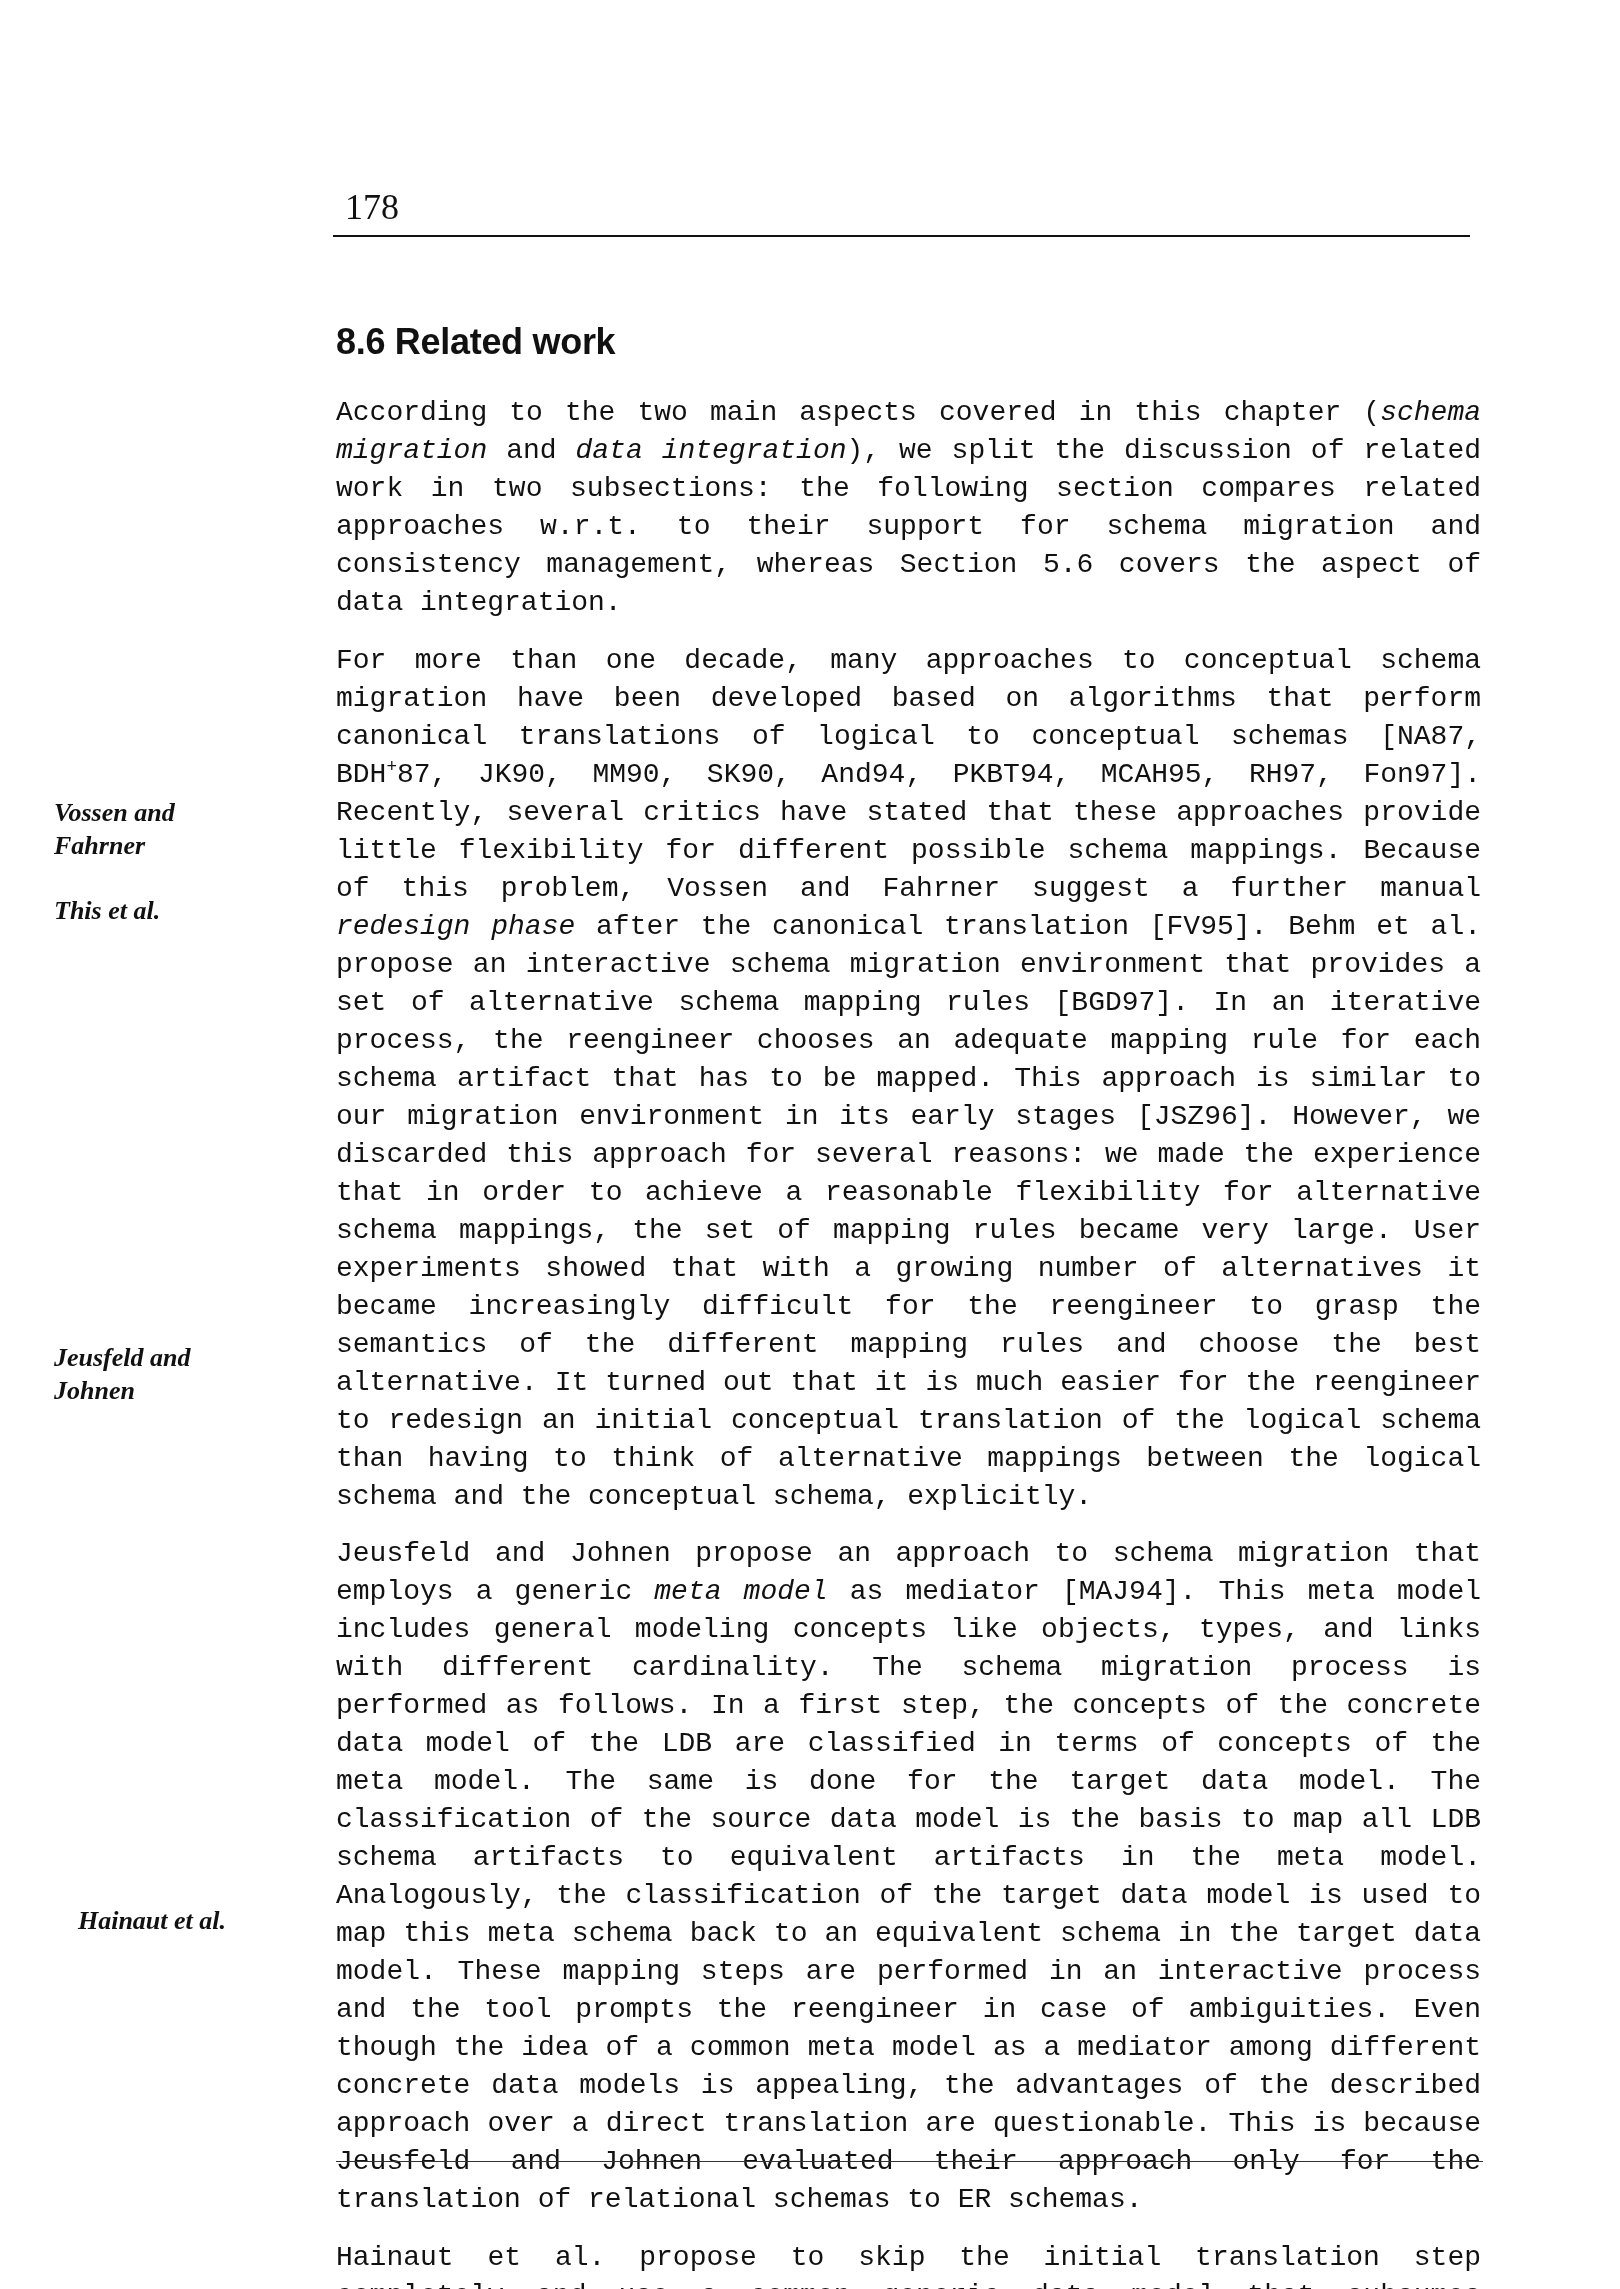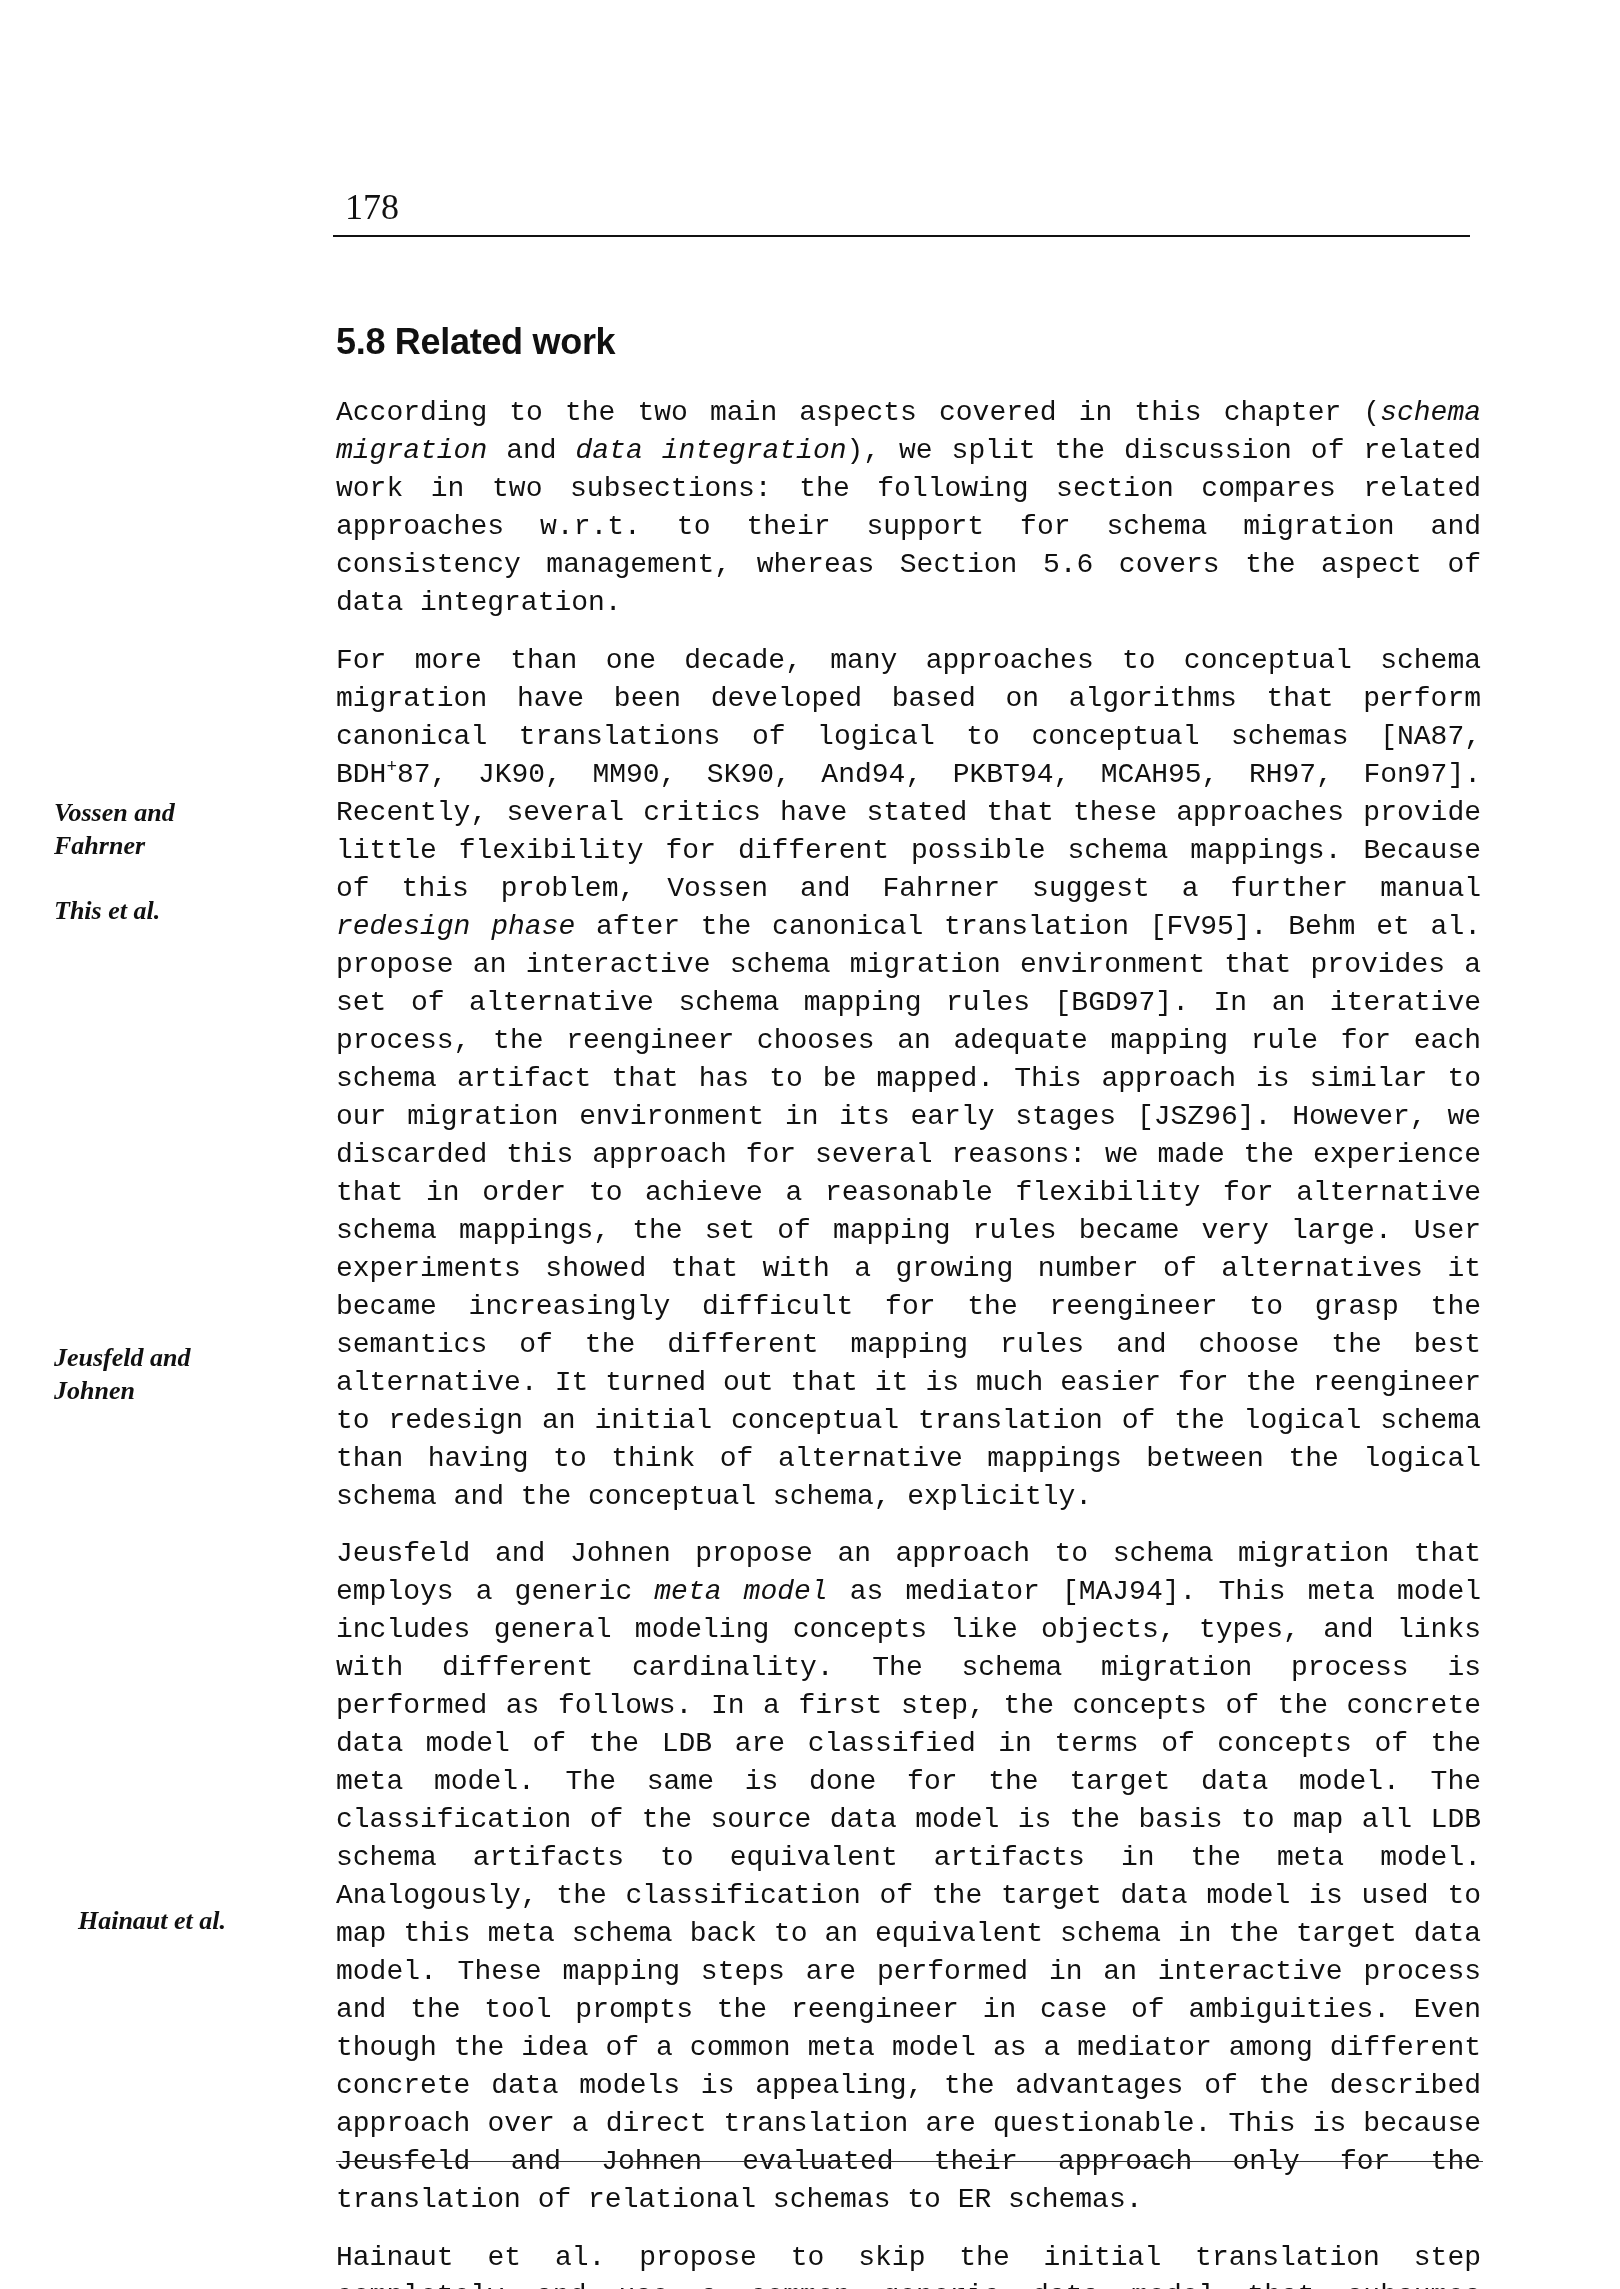--- a/index.html
+++ b/index.html
@@ -29,21 +29,21 @@
 <div class="running-head">
   <span class="page-number">178</span>
 </div>
 
 <div class="margin-note" style="top:796px;">Vossen and Fahrner</div>
 <div class="margin-note" style="top:894px;">This et al.</div>
 <div class="margin-note" style="top:1341px;">Jeusfeld and Johnen</div>
 <div class="margin-note" style="top:1904px;text-align:center;">Hainaut et al.</div>
 
 <div class="main">
-  <h1>5.8  Related work</h1>
+  <h1>8.6  Related work</h1>
   <p><span>According to the two main aspects covered in this chapter (</span><em>schema migration</em><span> and </span><em>data integration</em><span>), we split the discussion of related work in two subsections: the following section compares related approaches w.r.t. to their support for schema migration and consistency management, whereas Section 5.6 covers the aspect of data integration.</span></p>
 
 
   <p><span>For more than one decade, many approaches to conceptual schema migration have been developed based on algorithms that perform canonical translations of logical to conceptual schemas [NA87, BDH</span><sup>+</sup><span>87, JK90, MM90, SK90, And94, PKBT94, MCAH95, RH97, Fon97]. Recently, several critics have stated that these approaches provide little flexibility for different possible schema mappings. Because of this problem, Vossen and Fahrner suggest a further manual </span><em>redesign phase</em><span> after the canonical translation [FV95]. Behm et al. propose an interactive schema migration environment that provides a set of alternative schema mapping rules [BGD97]. In an iterative process, the reengineer chooses an adequate mapping rule for each schema artifact that has to be mapped. This approach is similar to our migration environment in its early stages [JSZ96]. However, we discarded this approach for several reasons: we made the experience that in order to achieve a reasonable flexibility for alternative schema mappings, the set of mapping rules became very large. User experiments showed that with a growing number of alternatives it became increasingly difficult for the reengineer to grasp the semantics of the different mapping rules and choose the best alternative. It turned out that it is much easier for the reengineer to redesign an initial conceptual translation of the logical schema than having to think of alternative mappings between the logical schema and the conceptual schema, explicitly.</span></p>
 
   <p><span>Jeusfeld and Johnen propose an approach to schema migration that employs a generic </span><em>meta model</em><span> as mediator [MAJ94]. This meta model includes general modeling concepts like objects, types, and links with different cardinality. The schema migration process is performed as follows. In a first step, the concepts of the concrete data model of the LDB are classified in terms of concepts of the meta model. The same is done for the target data model. The classification of the source data model is the basis to map all LDB schema artifacts to equivalent artifacts in the meta model. Analogously, the classification of the target data model is used to map this meta schema back to an equivalent schema in the target data model. These mapping steps are performed in an interactive process and the tool prompts the reengineer in case of ambiguities. Even though the idea of a common meta model as a mediator among different concrete data models is appealing, the advantages of the described approach over a direct translation are questionable. This is because Jeusfeld and Johnen evaluated their approach only for the translation of relational schemas to ER schemas.</span></p>
 
   <p>Hainaut et al. propose to skip the initial translation step completely and use a common generic data model that subsumes conceptual constructs as well as logical (and physical) constructs [HHHR96, Hai89]. Based on this common data model Hainaut et al. have defined a catalog of schema transformations which are used to gradually replace low-level implementation constructs by more abstract concepts [HTJC94]. An implicit assumption behind this approach is that all relevant information about the legacy schema is available at the beginning of the</p>
 </div>
 

